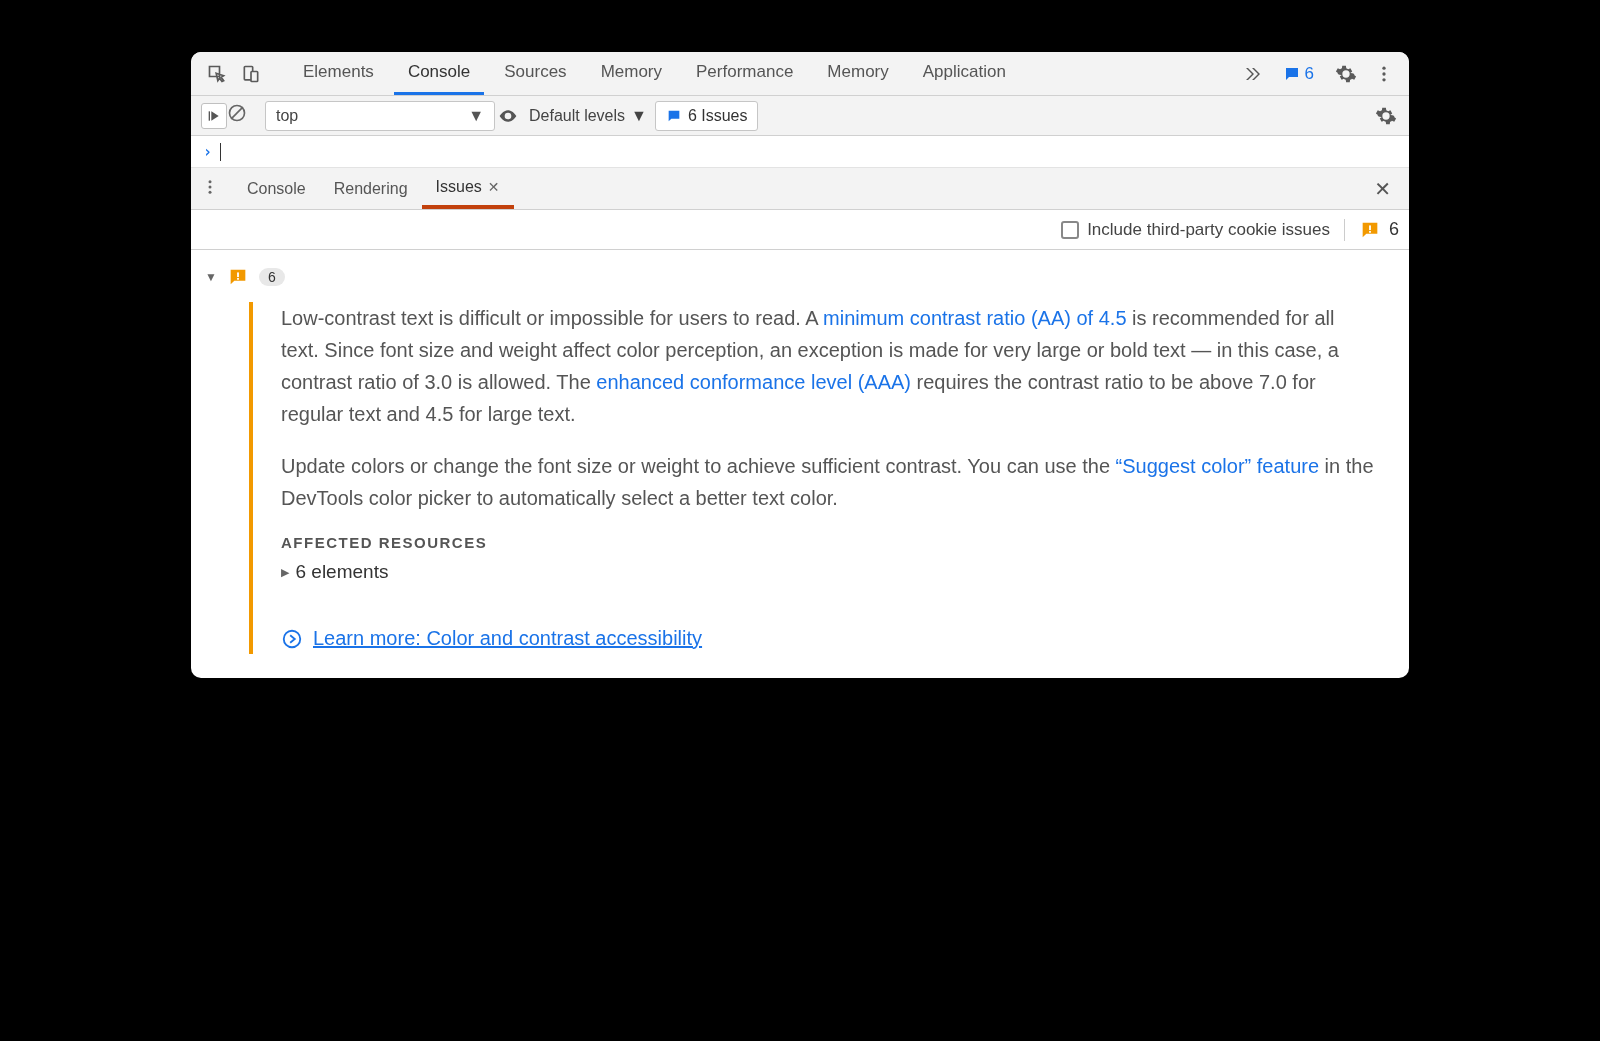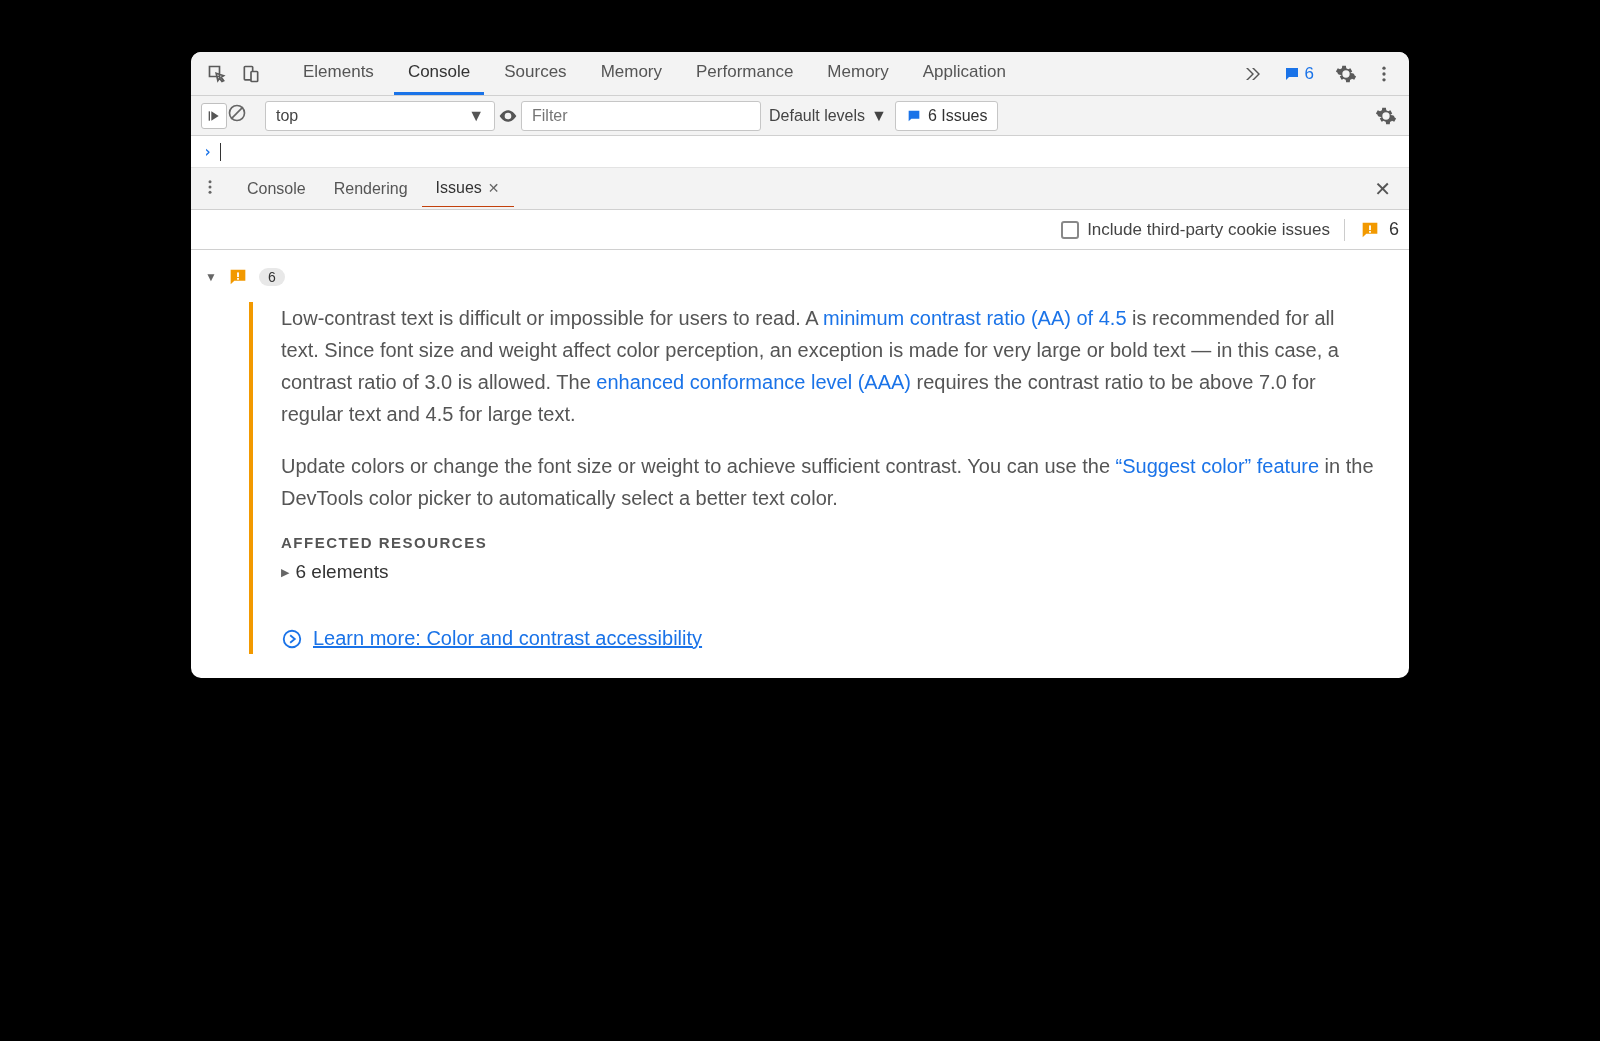--- a/index.html
+++ b/index.html
@@ -118,21 +118,21 @@
   .prompt-row .caret { color:#1a73e8; margin-right:8px; font-weight:bold;}
   .prompt-row .cursor { width:1px; height:18px; background:#333; }
   
   .drawer-tabs {
     height: 42px; border-bottom: 1px solid #d0d0d0;
     background:#f3f3f3;
     display:flex; align-items:center; padding:0 10px;
   }
   .drawer-tabs .kebab-sm { color:#666; margin-right:14px; cursor:pointer;}
   .drawer-tabs .dtab { padding:9px 14px; font-size:16px; color:#555; cursor:pointer; display:flex; align-items:center; gap:6px;}
-  .drawer-tabs .dtab.active { border-bottom:1px solid #c2410c; color:#333;}
+  .drawer-tabs .dtab.active { border-bottom:4px solid #c2410c; color:#333;}
   .drawer-tabs .close-x { color:#666; font-size:14px;}
   .drawer-tabs .right { margin-left:auto; display:flex; align-items:center; gap:10px;}
   .drawer-close { color:#555; font-size:20px; cursor:pointer; padding:0 8px;}
   
   .opts-row {
     height: 40px; border-bottom: 1px solid #d0d0d0;
     display:flex; align-items:center; justify-content:flex-end;
     padding: 0 10px; gap: 14px; background:#fff;
   }
   .checkbox-wrap { display:flex; align-items:center; gap:8px; color:#444; font-size:17px; cursor:pointer;}
@@ -241,21 +241,20 @@
     </div>
     <div class="ctx-select">
       <span>top</span>
       <span class="caret">▼</span>
     </div>
     <div class="icon-btn eye">
       <svg viewBox="0 0 24 24" width="22" height="22">
           <path fill="currentColor" d="M12 5C6 5 2 12 2 12s4 7 10 7 10-7 10-7-4-7-10-7zm0 11a4 4 0 110-8 4 4 0 010 8z"></path>
         </svg>
     </div>
-    <input class="filter-input" placeholder="Filter" style="">
     <div class="levels">
       <span>Default levels</span>
       <span>▼</span>
     </div>
     <div class="issues-count-btn">
       <svg viewBox="0 0 24 24">
           <path d="M4 4h16v12H8l-4 4z"></path>
         </svg>
       <span>6 Issues</span>
     </div>

